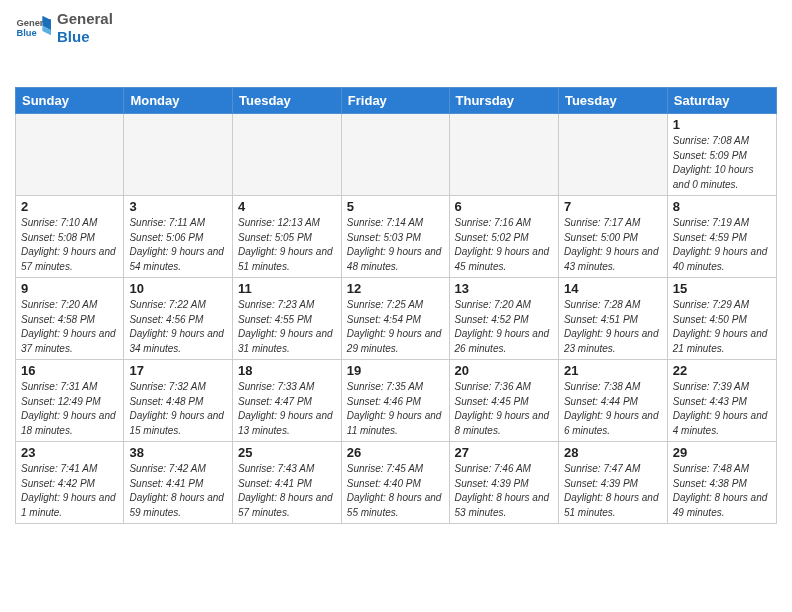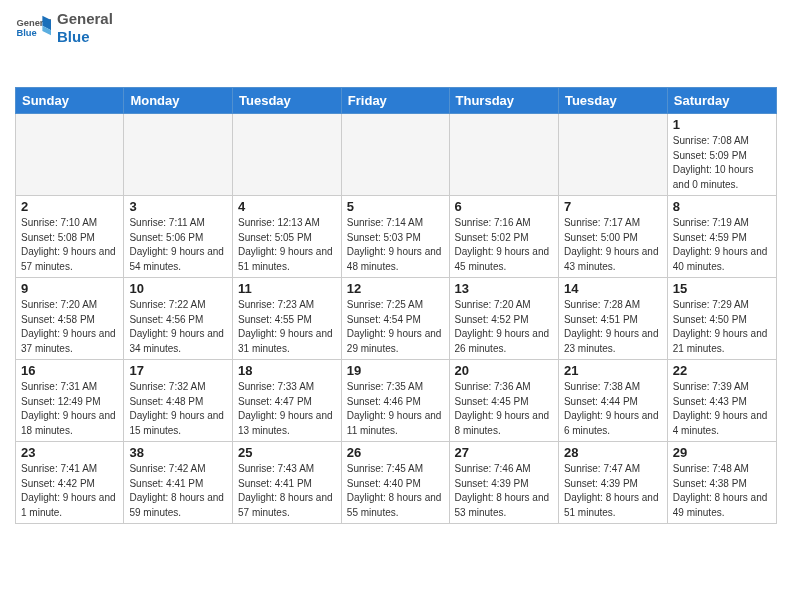--- a/index.html
+++ b/index.html
@@ -71,20 +71,21 @@
       font-size: 13px;
       font-weight: bold;
       color: #222;
       display: block;
       margin-bottom: 2px;
     }
     .day-info {
       font-size: 10px;
       line-height: 1.45;
       color: #333;
+      font-style: italic;
     }
   </style>
 </head>
 <body>
 
 <div class="header">
   <div class="logo">
     <svg class="logo-icon" viewBox="0 0 50 50">
       <text x="2" y="22" font-size="13" font-weight="bold" fill="#555" font-family="Arial">General</text>
       <text x="2" y="36" font-size="13" font-weight="bold" fill="#1a6fba" font-family="Arial">Blue</text>

